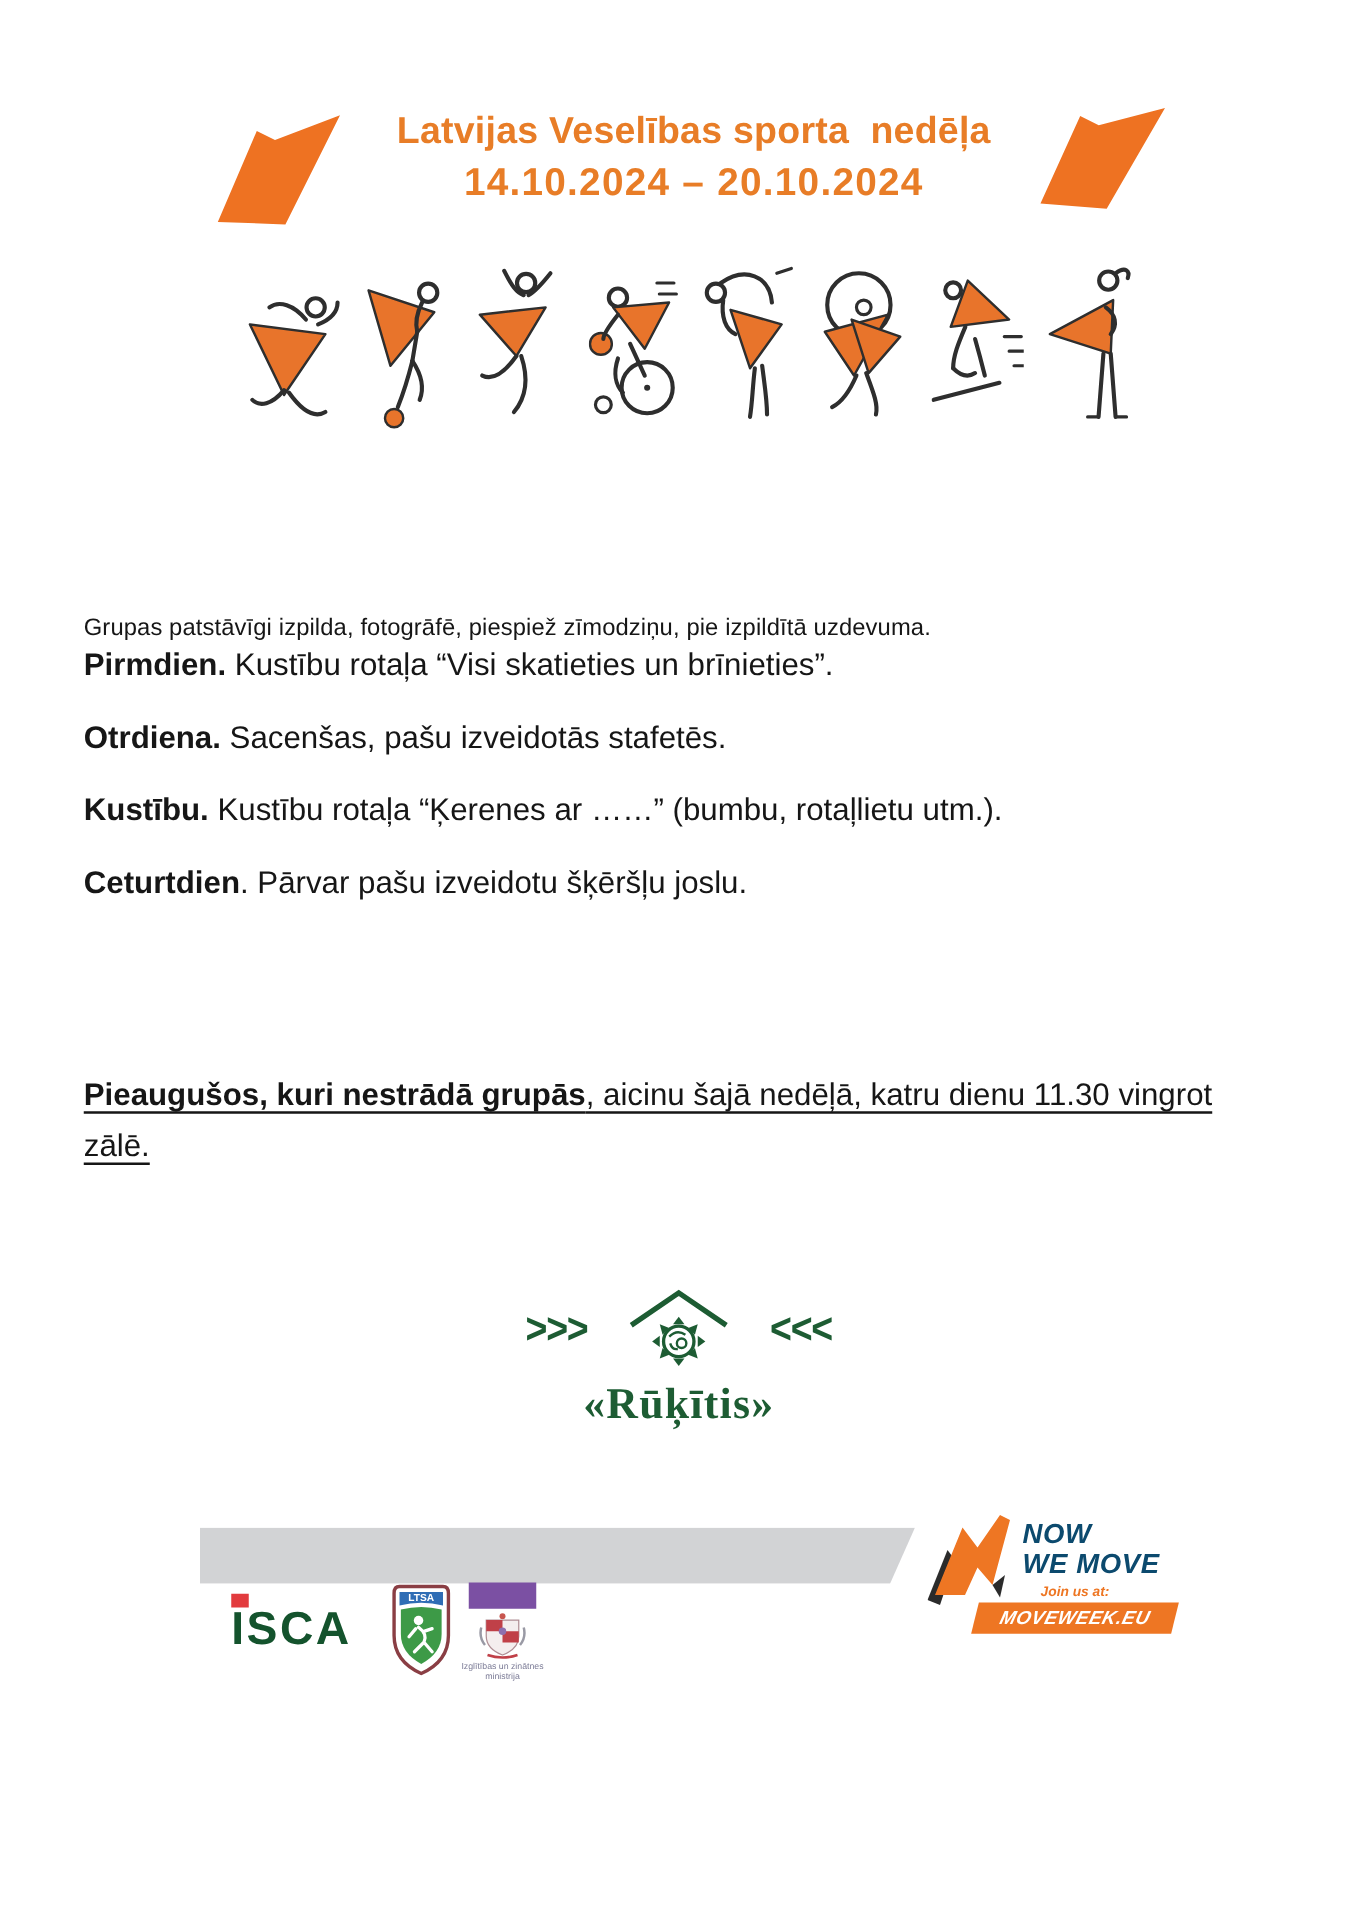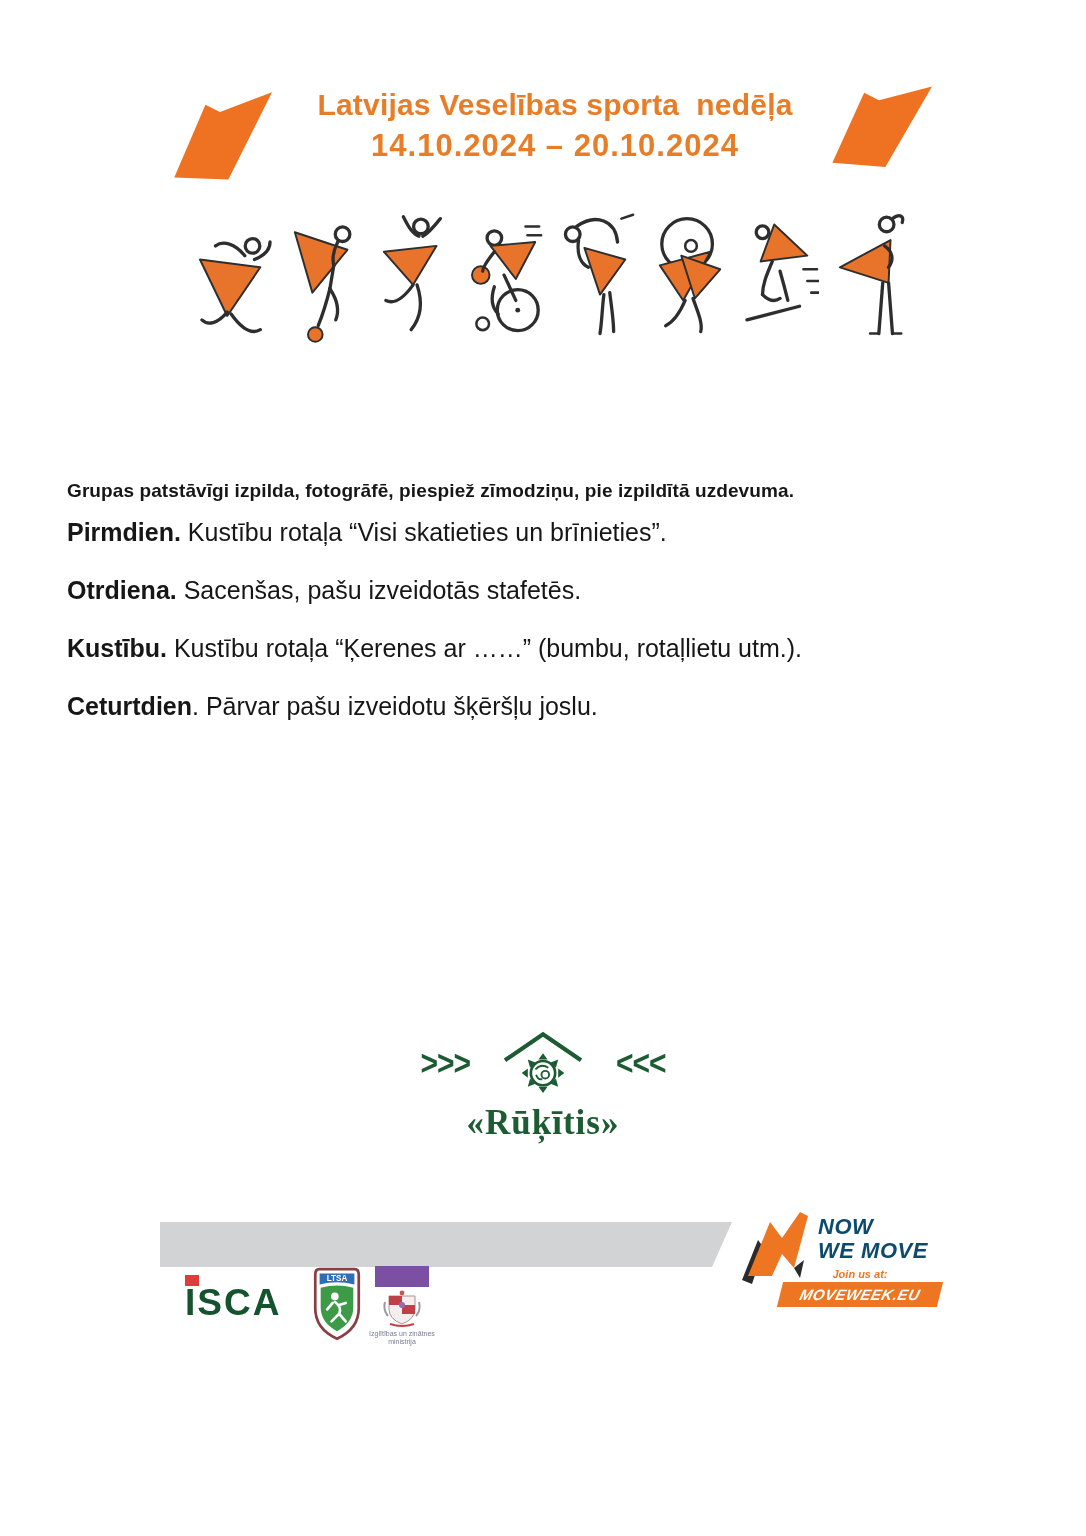--- a/index.html
+++ b/index.html
@@ -17,21 +17,21 @@
   
   .figures{position:absolute;left:198px;top:210px;width:712px;height:140px;
     display:flex;justify-content:space-between;align-items:flex-start;}
   .figures svg{display:block;}
   .sk{stroke:#2e2e2e;stroke-width:3.4;fill:none;stroke-linecap:round;}
   .sk2{stroke:#2e2e2e;stroke-width:2.6;fill:none;stroke-linecap:round;}
   .tri{fill:#e8742b;stroke:#2e2e2e;stroke-width:2;stroke-linejoin:round;}
   .dot{fill:#2e2e2e;}
   .orange-fill{fill:#e8742b;}
   
-  .intro{position:absolute;left:67px;top:461px;width:960px;font-size:19px;letter-spacing:.1px;font-weight:bold;}
+  .intro{position:absolute;left:67px;top:473px;width:960px;font-size:19px;letter-spacing:.1px;}
   .day{position:absolute;left:67px;width:980px;font-size:25px;margin:0;}
   .day b{font-weight:bold;}
   .d0{top:518px;} .d1{top:576px;} .d2{top:634px;} .d3{top:692px;} .d4{top:749px;}
   .notice{position:absolute;left:67px;top:856px;width:965px;font-size:25px;line-height:41px;}
   .notice .u{text-decoration:underline;text-decoration-thickness:2px;text-underline-offset:5px;}
   .notice b{font-weight:bold;}
   
   .kg{position:absolute;left:0;top:1026px;width:100%;text-align:center;color:#1d5c33;}
   .kg-iconrow{display:flex;justify-content:center;align-items:center;gap:14px;height:76px;}
   .kg-chev{font-size:30px;font-weight:800;letter-spacing:-1px;transform:scaleY(1.15);}
@@ -148,20 +148,24 @@
     </svg>
   </div>
 
   <p class="intro">Grupas patstāvīgi izpilda, fotogrāfē, piespiež zīmodziņu, pie izpildītā uzdevuma.</p>
 
   <p class="day d0"><b>Pirmdien.</b><span> Kustību rotaļa “Visi skatieties un brīnieties”.</span></p>
   <p class="day d1"><b>Otrdiena.</b><span> Sacenšas, pašu izveidotās stafetēs.</span></p>
   <p class="day d2"><b>Kustību.</b><span> Kustību rotaļa “Ķerenes ar ……” (bumbu, rotaļlietu utm.).</span></p>
   <p class="day d3"><b>Ceturtdien</b><span>. Pārvar pašu izveidotu šķēršļu joslu.</span></p>
 
+  <div class="notice">
+    <span class="u"><b>Pieaugušos, kuri nestrādā grupās</b><span>, aicinu šajā nedēļā, katru dienu 11.30 vingrot</span></span><br>
+    <span class="u">zālē.</span>
+  </div>
 
   <div class="kg">
     <div class="kg-iconrow">
       <span class="kg-chev">&gt;&gt;&gt;</span>
       <svg width="118" height="76" viewBox="0 0 150 100">
         <path class="gr" d="M25 45 L75 11 L125 45" stroke-width="5.5"></path>
         <circle class="gr" cx="75" cy="62" r="16" stroke-width="3.5"></circle>
         <polygon class="grf" points="75,36 69,44 81,44"></polygon>
         <polygon class="grf" points="95,44 85,48 92,55"></polygon>
         <polygon class="grf" points="103,62 95,56 95,68"></polygon>

